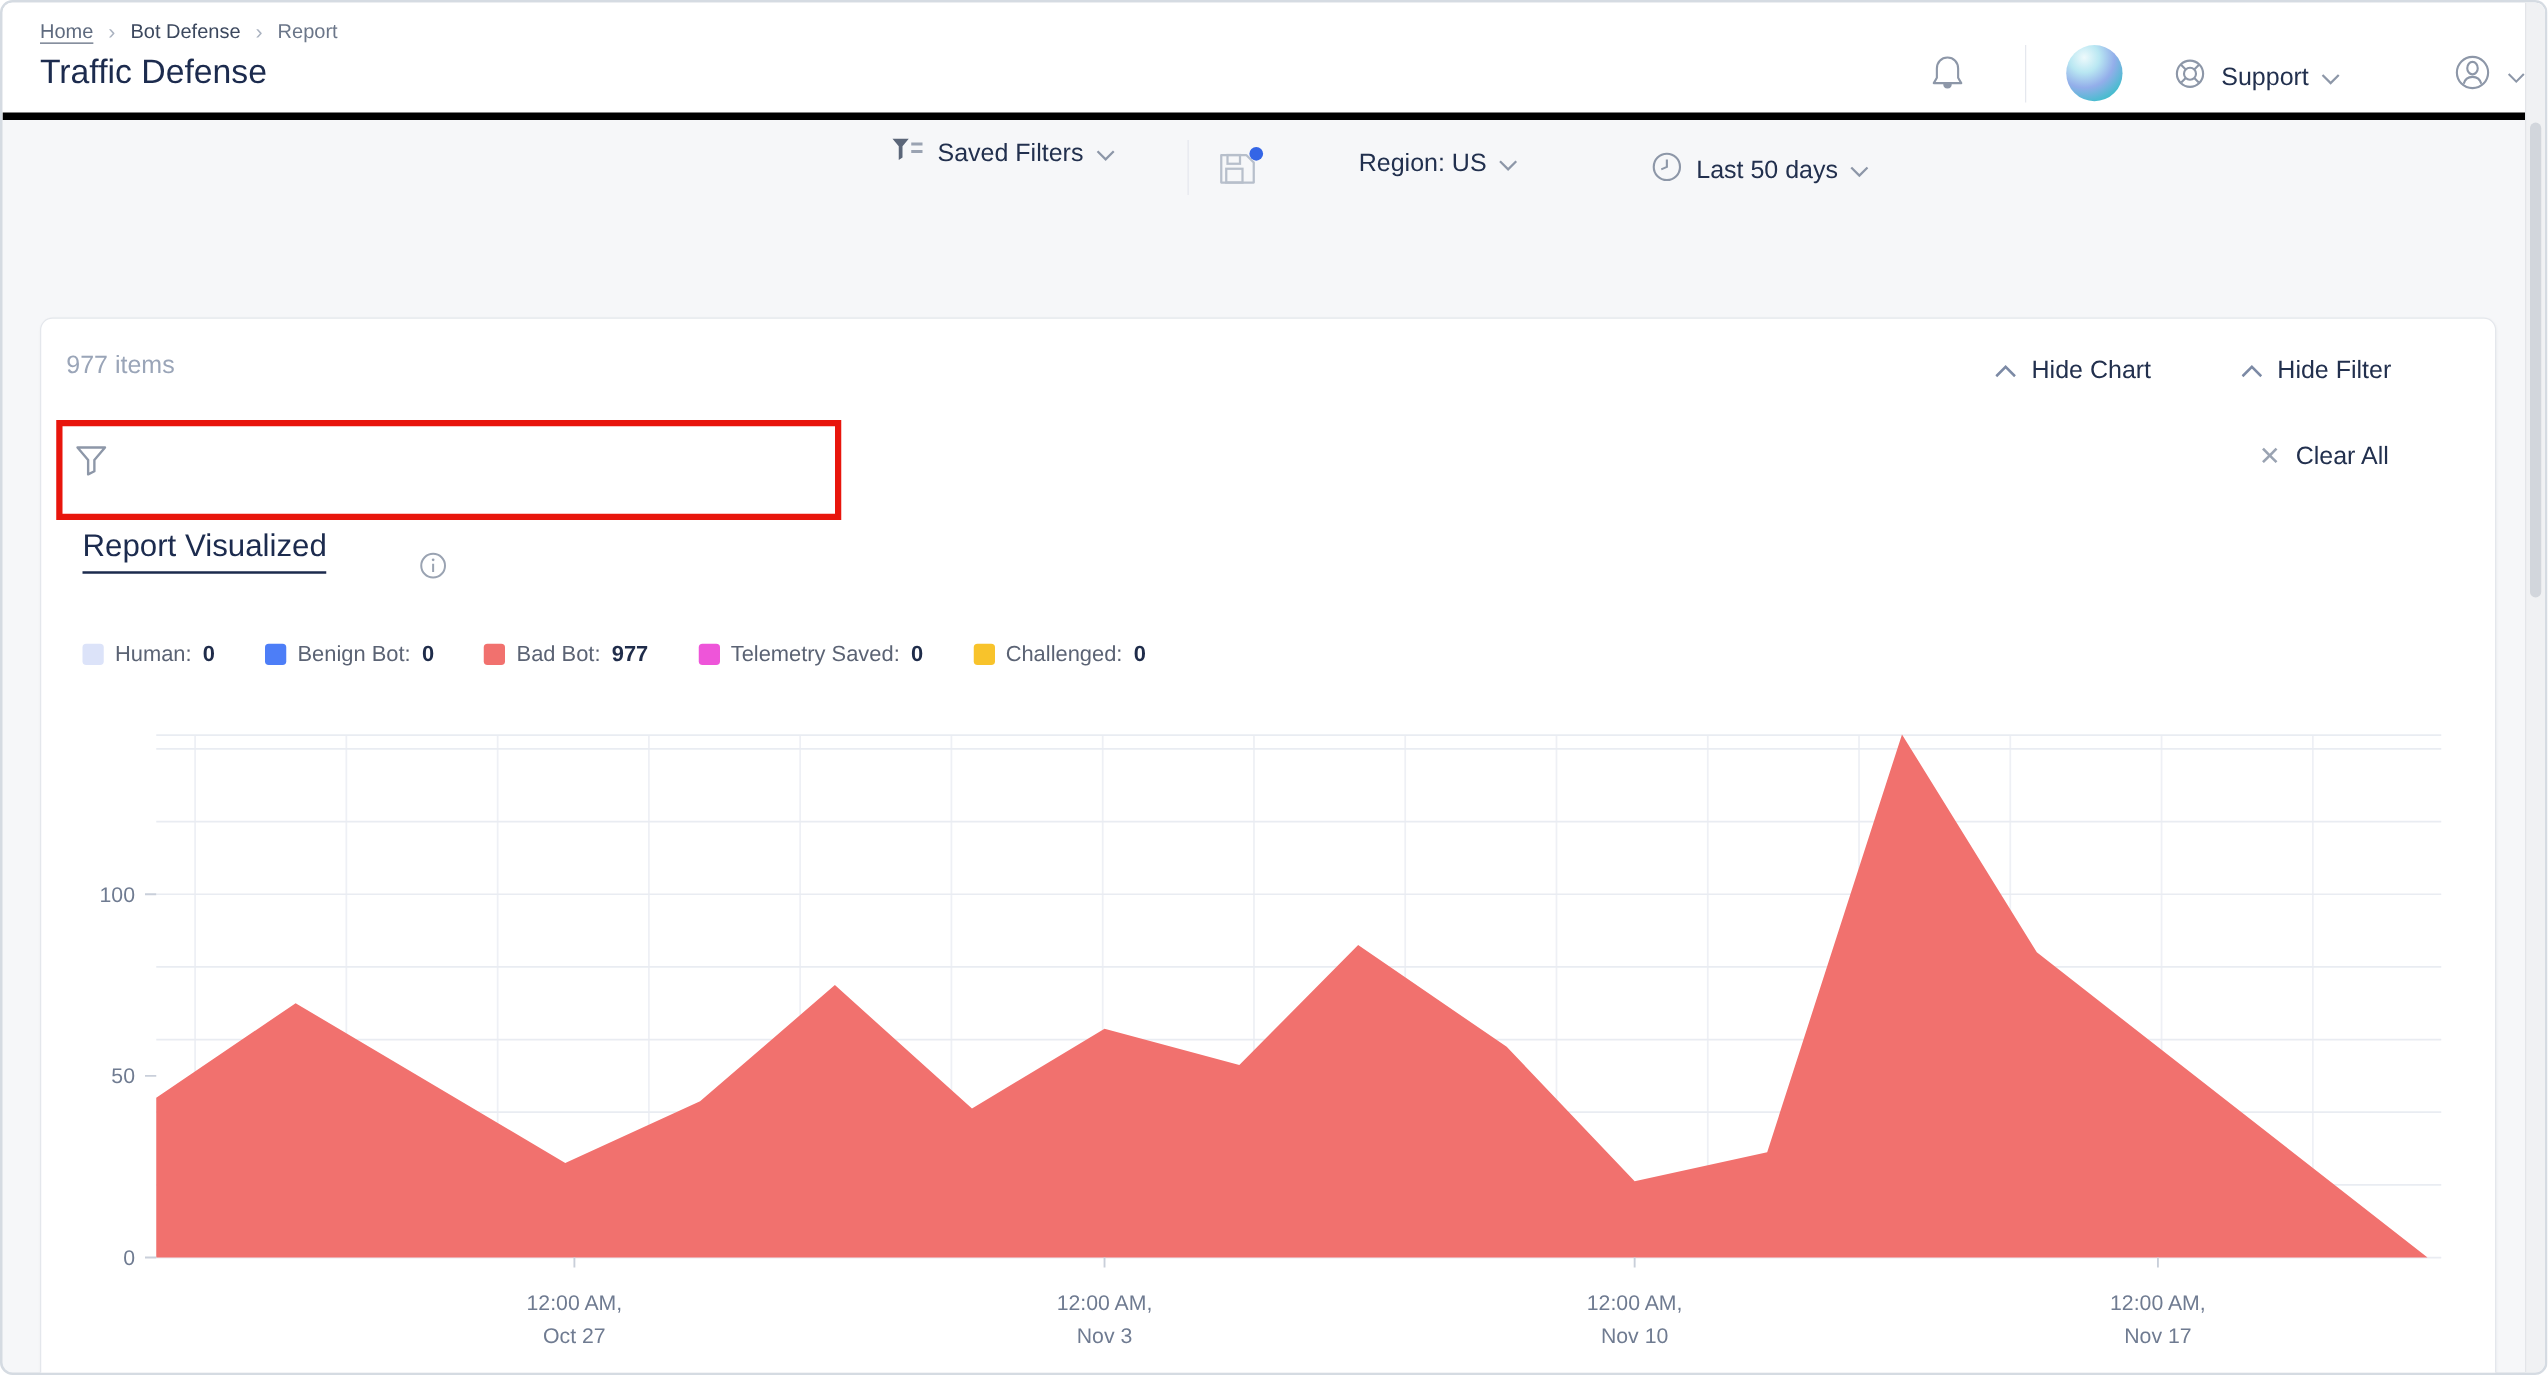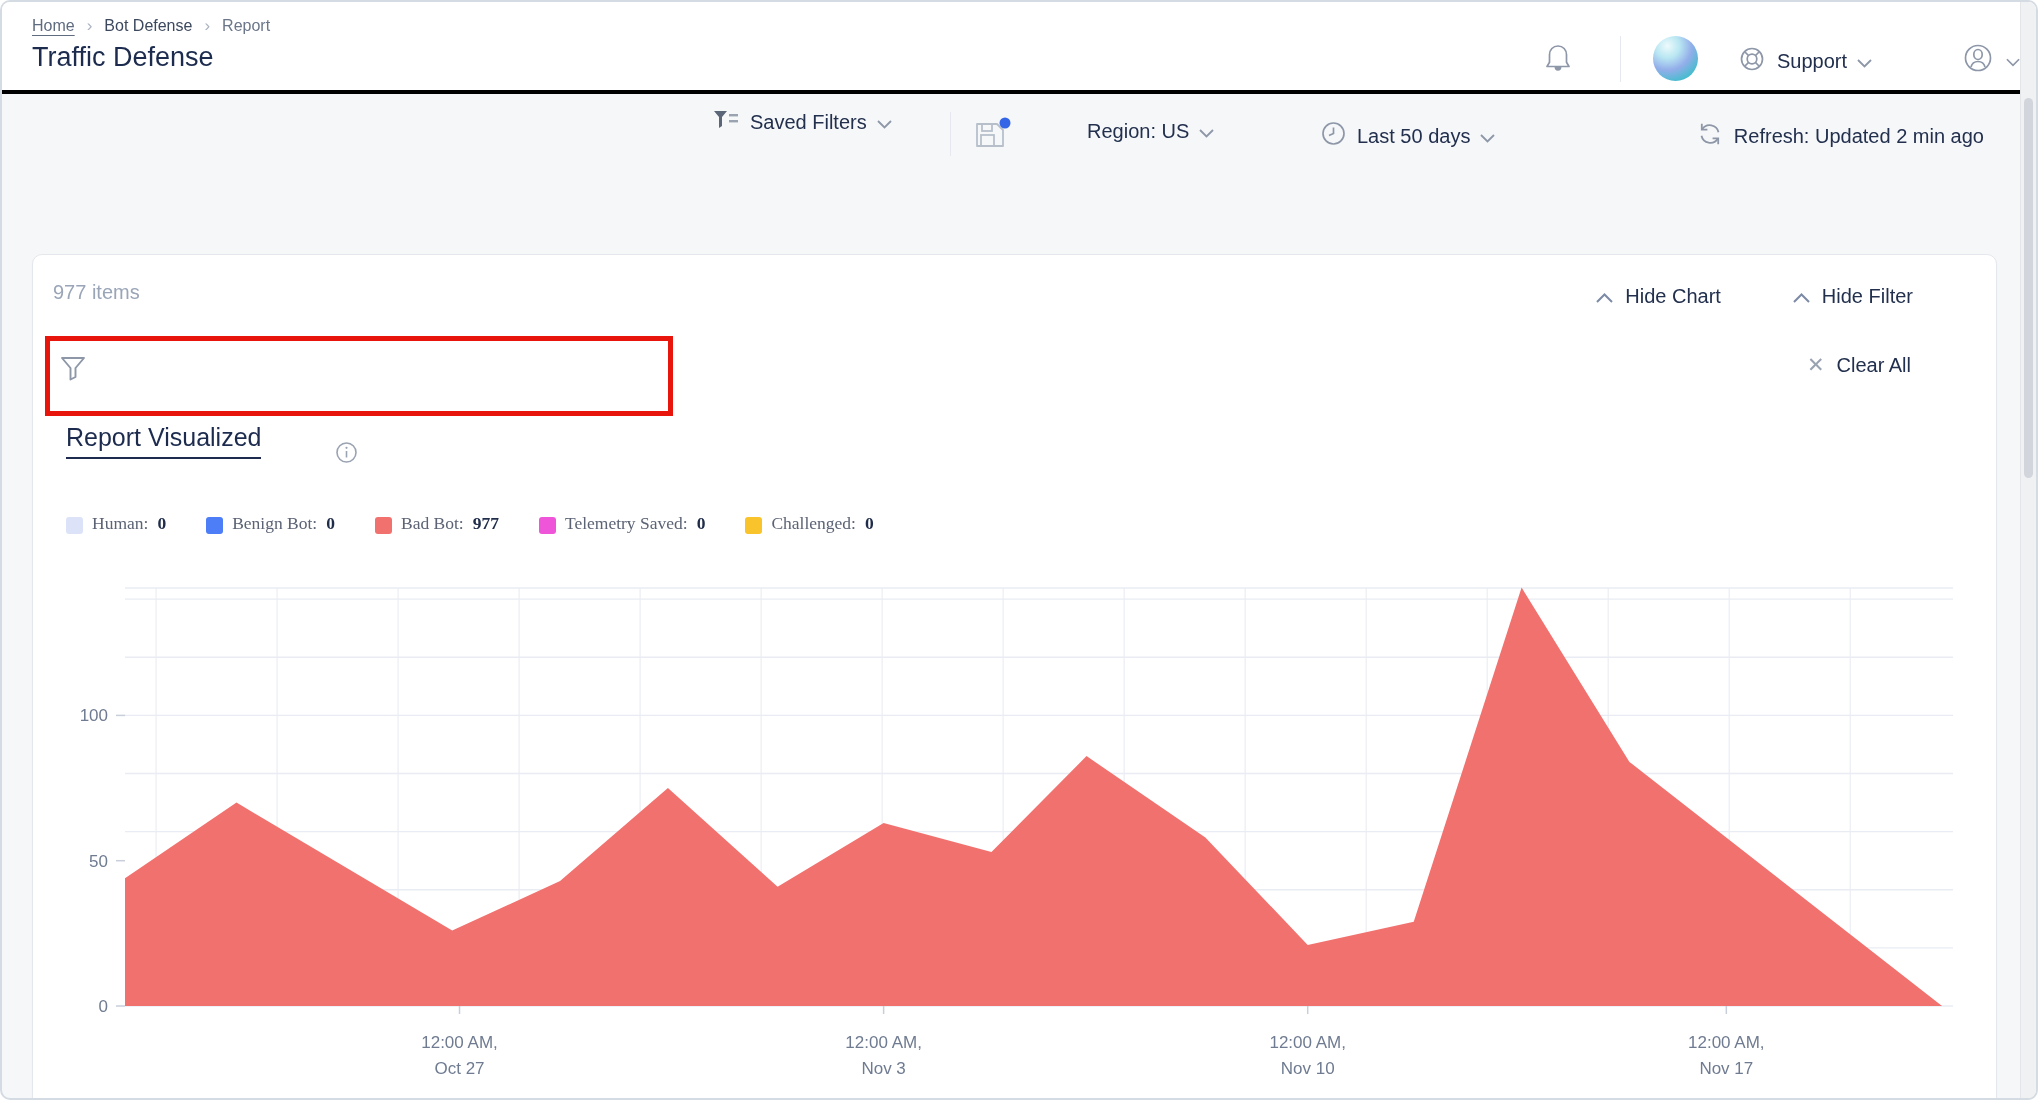--- a/index.html
+++ b/index.html
@@ -1,19 +1,19 @@
 <!DOCTYPE html>
 <html><head>
 <meta charset="utf-8">
 <style>
   html,body{margin:0;padding:0;background:#ffffff;font-family:"Liberation Sans",sans-serif;}
   #frame{position:relative;width:2038px;height:1100px;box-sizing:border-box;border:2px solid #d5dbe2;border-radius:10px;overflow:hidden;background:#f6f7f9;}
   .abs{position:absolute;}
   
-  .header{position:absolute;left:0;top:0;width:100%;height:88px;background:#ffffff;border-bottom:4px solid #000000;}
+  .header{position:absolute;left:0;top:0;width:100%;height:88px;background:#ffffff;border-bottom:6px solid #000000;}
   .crumbs{position:absolute;left:30px;top:14px;display:flex;align-items:center;gap:12px;font-size:16px;color:#6b7689;}
   .crumb-home{color:#5f6b7f;text-decoration:underline;text-underline-offset:4px;cursor:pointer;}
   .crumb-mid{color:#3c485e;cursor:pointer;}
   .crumb-sep{color:#aab2c0;font-size:17px;}
   .page-title{position:absolute;left:30px;top:40px;font-size:27px;font-weight:500;color:#1c2b4e;}
   .hdr-ico{color:#8d97a8;}
   .vdiv{position:absolute;width:1px;background:#e5e8ee;}
   .avatar{position:absolute;left:1651px;top:34px;width:45px;height:45px;border-radius:50%;
     background:radial-gradient(circle at 32% 22%, #eefafc 0%, #b9e7f2 26%, #93aeea 52%, #49bccf 78%, #2e9fbe 100%);cursor:pointer;}
   .hgroup{position:absolute;display:flex;align-items:center;gap:10px;color:#22304e;font-size:20px;cursor:pointer;}
@@ -33,21 +33,21 @@
   .add-filter{margin-left:16px;color:#3465e6;font-size:20px;cursor:pointer;}
   .clear-all{position:absolute;right:85px;top:98px;display:flex;align-items:center;gap:12px;font-size:20px;color:#22304e;cursor:pointer;}
   .x-glyph{color:#9aa3b2;font-size:21px;}
   .section-title{position:absolute;left:33px;top:168px;font-size:25px;font-weight:500;color:#1c2b4e;border-bottom:2px solid #1c2b4e;padding-bottom:5px;cursor:pointer;}
   .info-ico{position:absolute;left:302px;top:186px;cursor:pointer;}
   .toggle{position:absolute;left:355px;top:167px;display:flex;height:50px;}
   .tg-btn{display:flex;align-items:center;justify-content:center;width:104px;font-size:20px;cursor:pointer;box-sizing:border-box;background:#fff;}
   .tg-area{border:2px solid #3465e6;color:#3465e6;border-radius:5px 0 0 5px;z-index:2;}
   .tg-bar{border:1px solid #e1e5eb;border-left:none;color:#57616f;border-radius:0 5px 5px 0;}
   .legend{position:absolute;left:33px;top:258px;display:flex;align-items:center;gap:40px;font-size:17.5px;}
-  .legend-item{display:flex;align-items:flex-end;gap:9px;cursor:pointer;font-family:Liberation Serif, serif;}
+  .legend-item{display:flex;align-items:center;gap:9px;cursor:pointer;}
   .sw{width:17px;height:17px;border-radius:3px;display:inline-block;}
   .lg-label{color:#5b6374;}
   .lg-val{color:#1f2c4a;font-weight:bold;}
   #chart-svg{position:absolute;left:0;top:305px;}
   #chart-svg text{font-family:"Liberation Sans",sans-serif;font-size:17px;fill:#6f7b91;}
   
   .sbar{position:absolute;right:0;top:0;bottom:0;width:15px;background:#f0f1f3;border-left:1px solid #e3e5e9;}
   .sthumb{position:absolute;right:3px;top:96px;width:9px;height:380px;background:#d2d6dc;border-radius:5px;}
 </style>
 </head>
@@ -152,31 +152,20 @@
       </svg>
     </span>
     <span>Last 50 days</span>
     <span class="hdr-ico">
       <svg width="15" height="9" viewBox="0 0 15 9" fill="none" stroke="currentColor" stroke-width="1.8">
           <polyline points="1,1 7.5,7.5 14,1"></polyline>
         </svg>
     </span>
   </div>
 
-  <div class="tgroup" style="right:52px;top:118px;">
-    <span class="hdr-ico">
-      <svg width="28" height="28" viewBox="0 0 28 28" fill="none" stroke="currentColor" stroke-width="1.8">
-        <path d="M22.5 12.2 A9 9 0 0 0 6.2 9.2"></path>
-        <polyline points="5.8,3.8 5.8,9.6 11.4,9.6" fill="none"></polyline>
-        <path d="M5.5 15.8 A9 9 0 0 0 21.8 18.8"></path>
-        <polyline points="22.2,24.2 22.2,18.4 16.6,18.4" fill="none"></polyline>
-      </svg>
-    </span>
-    <span>Refresh: Updated 2 min ago</span>
-  </div>
 
   <div class="card">
 
     <div class="items-count">977 items</div>
 
     <div class="hide-row">
       <span class="hide-link">
         <span class="hdr-ico" style="color:#7c8aa5;">
           <svg width="17" height="10" viewBox="0 0 17 10" fill="none" stroke="currentColor" stroke-width="2">
               <polyline points="1,9 8.5,1.5 16,9"></polyline>

